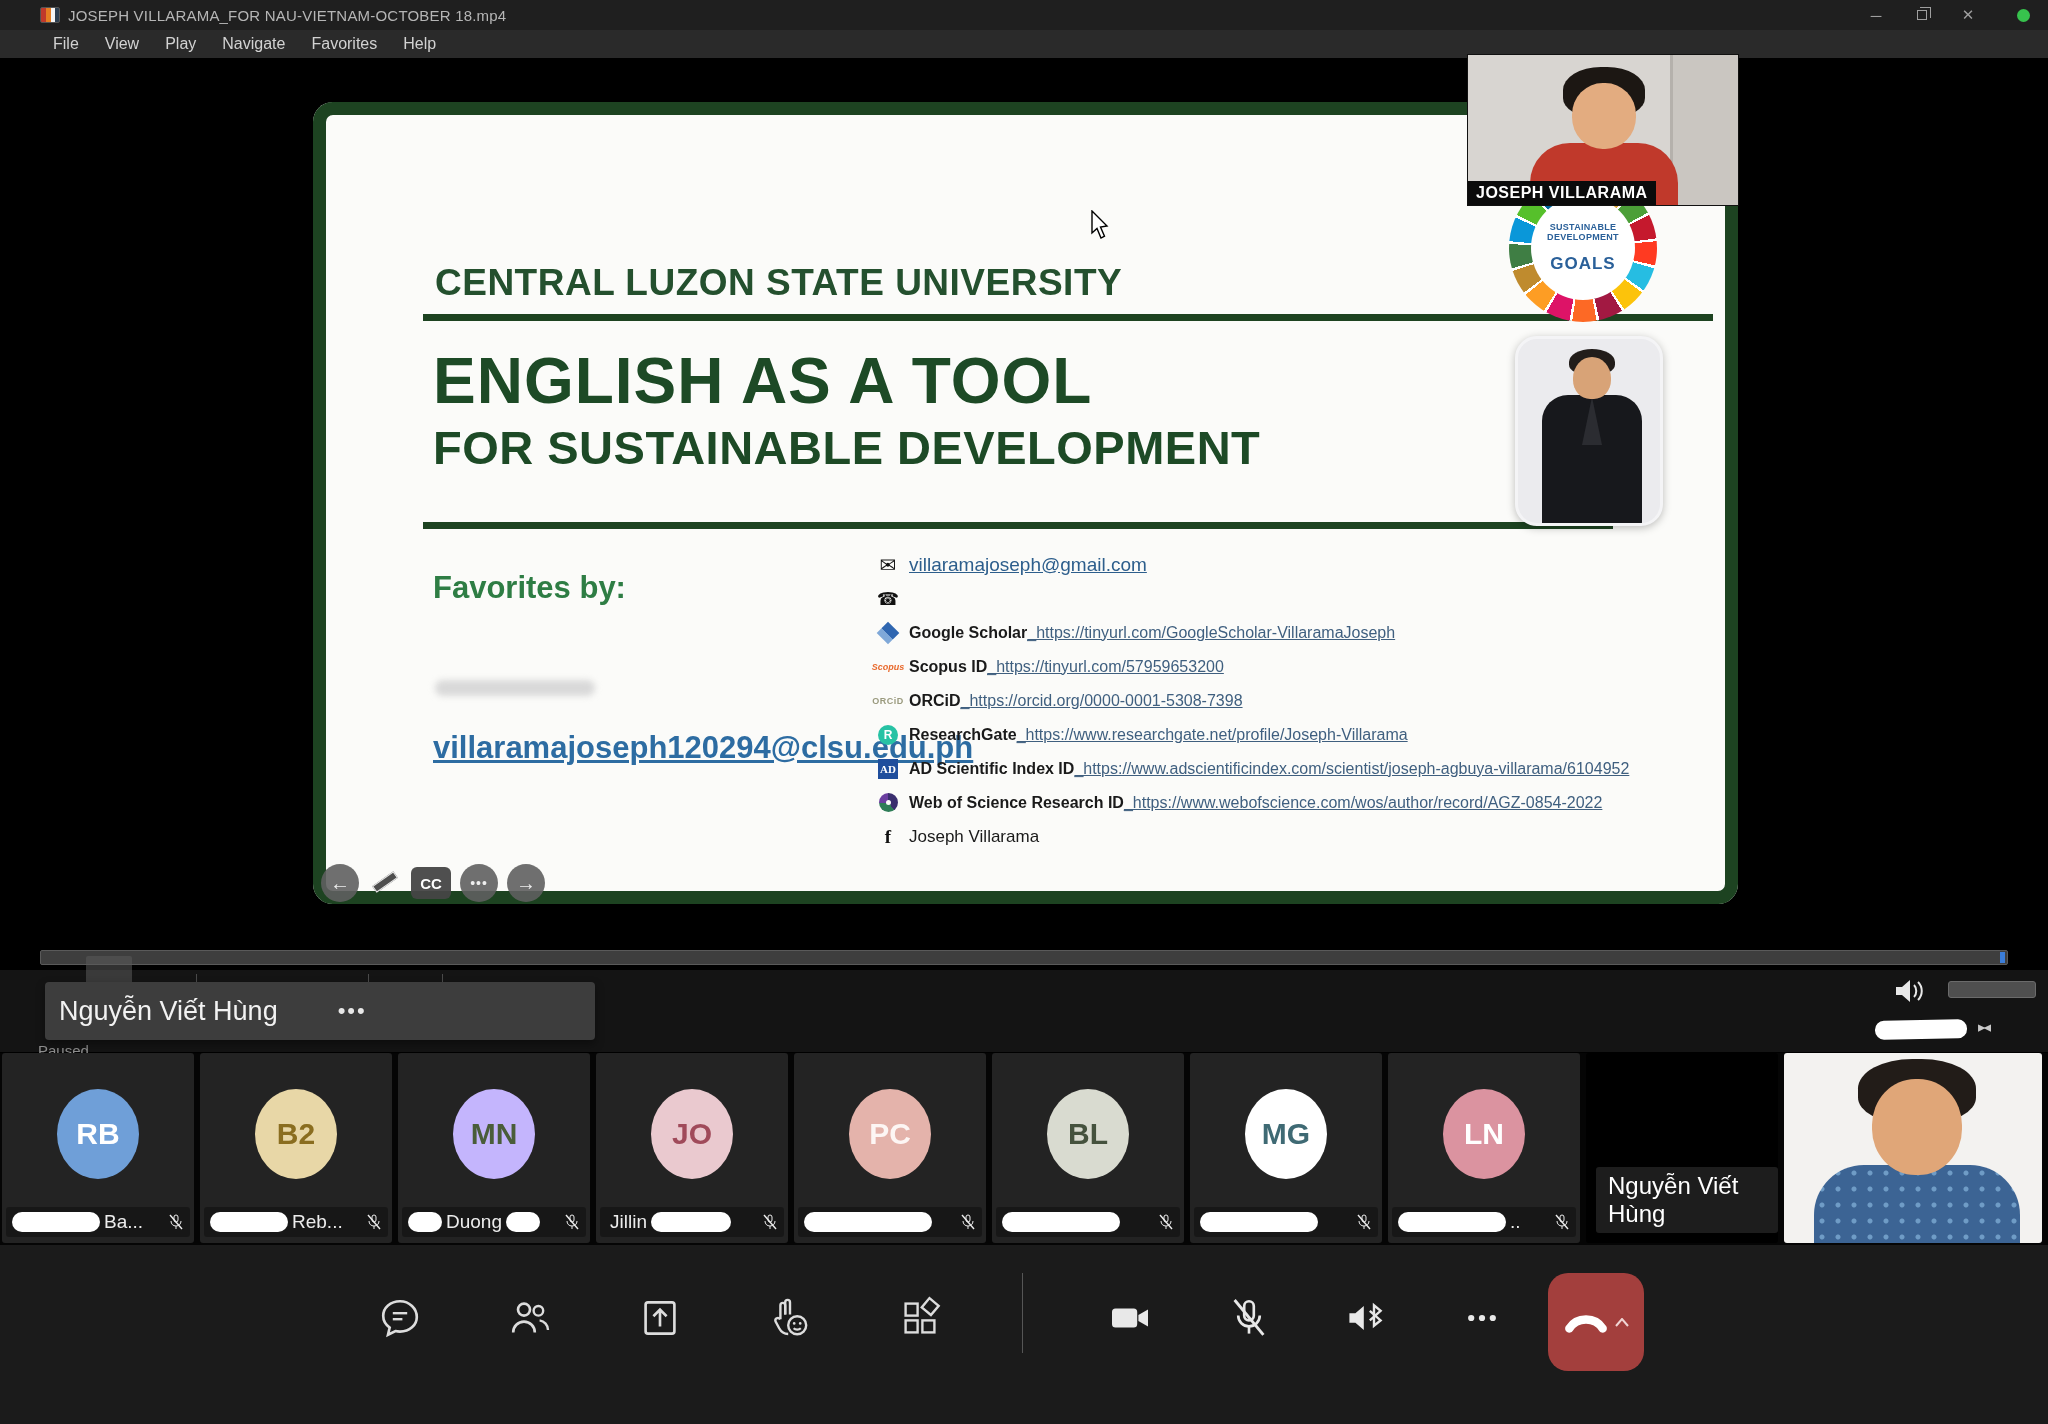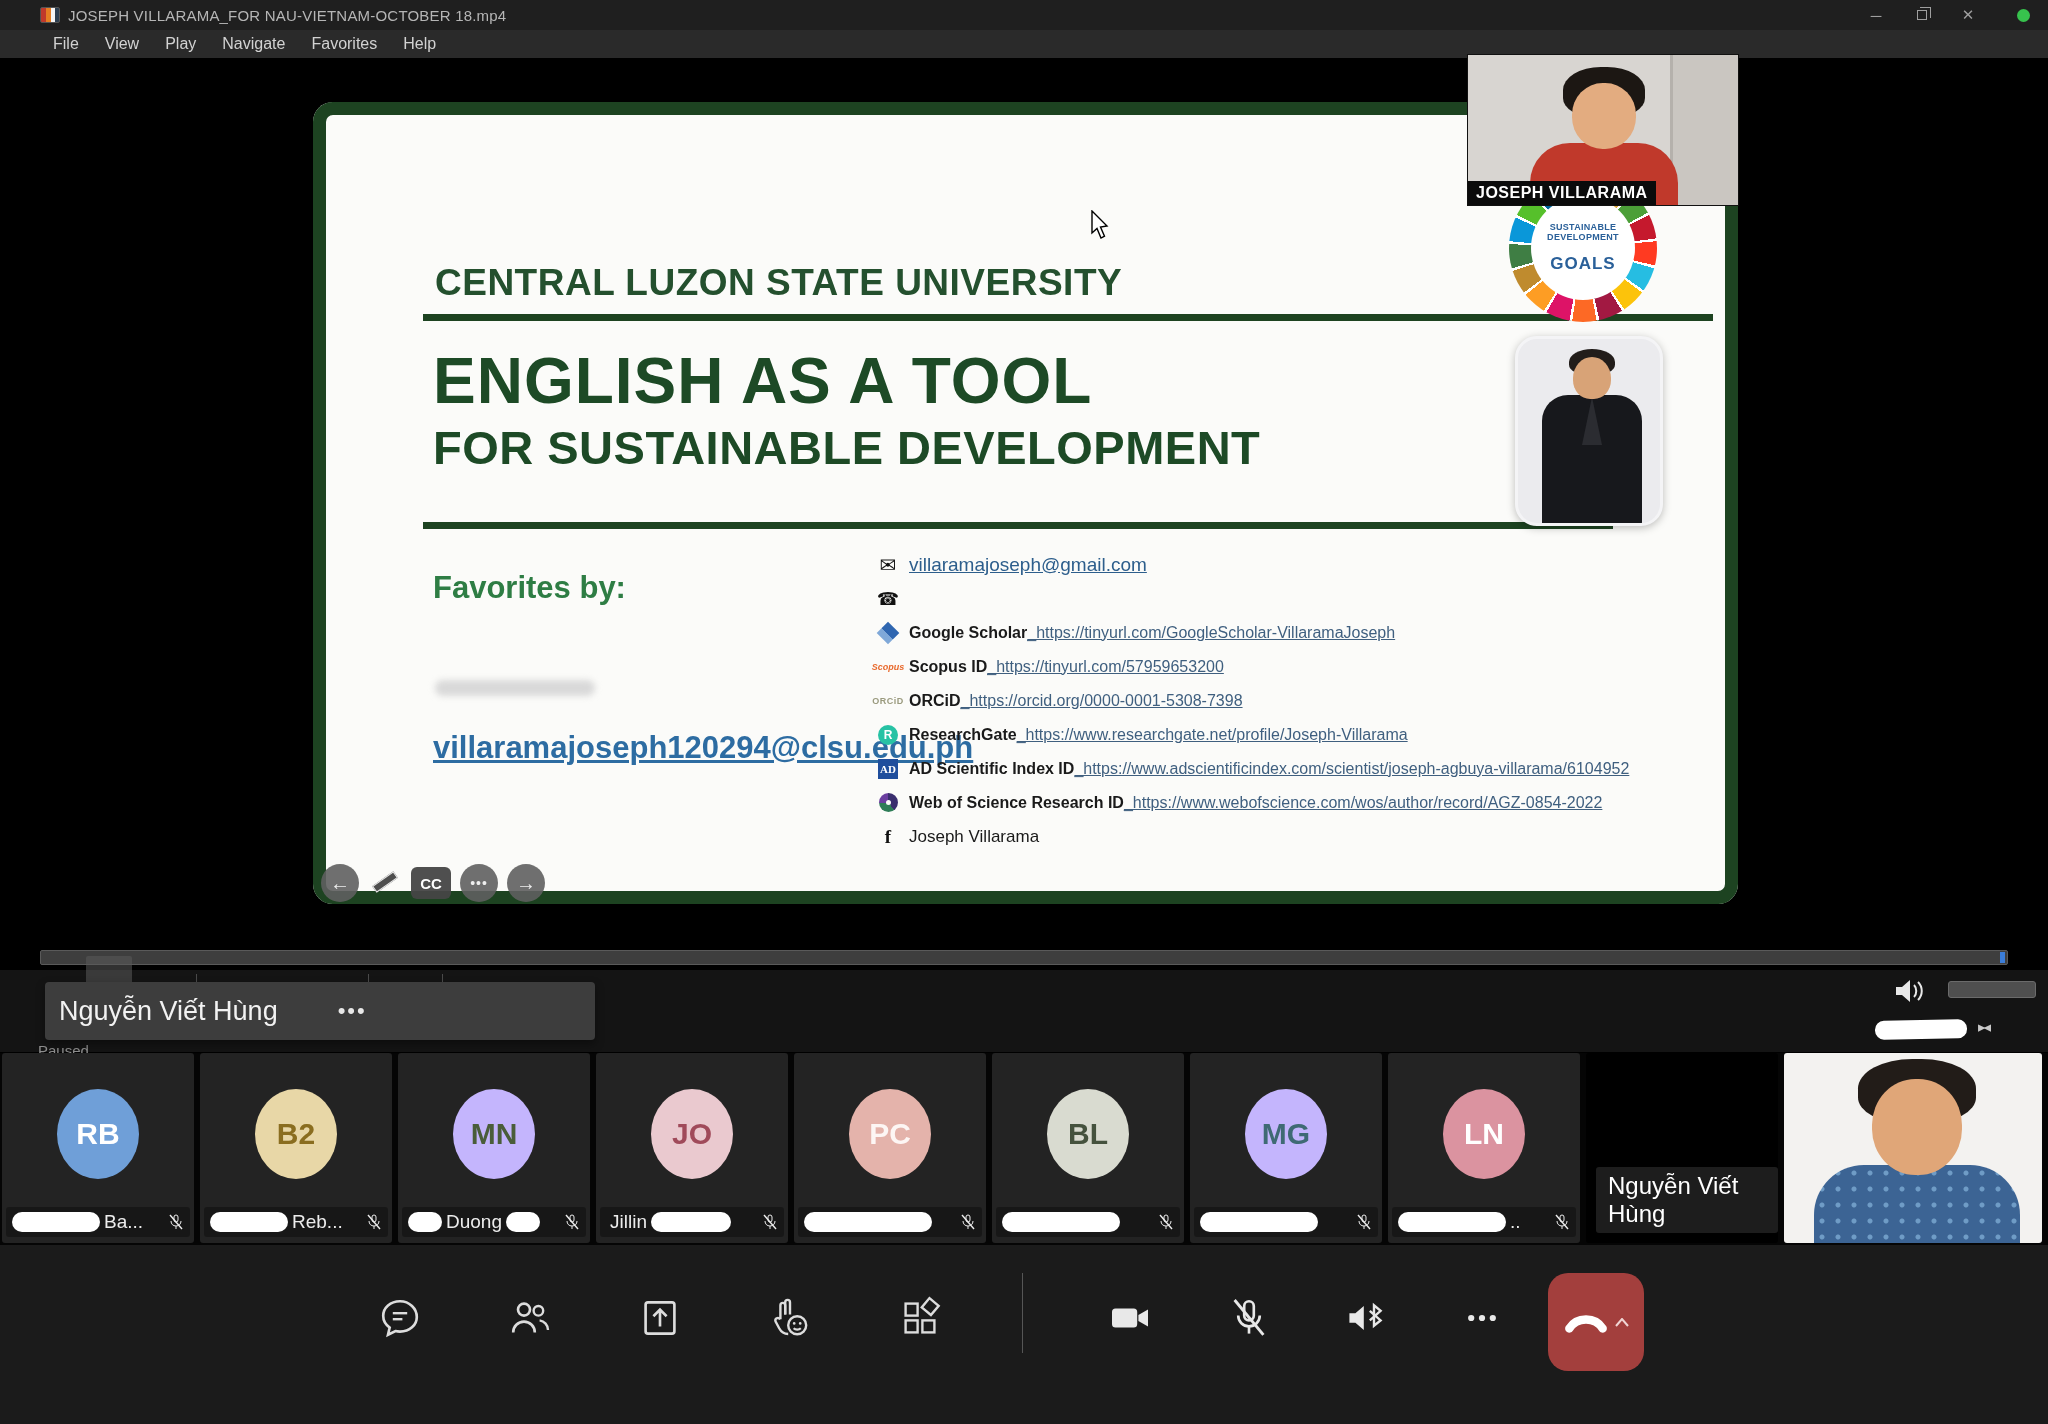--- a/index.html
+++ b/index.html
@@ -452,21 +452,21 @@
         <span class="mic-slot">
             <svg width="16" height="16">
               <rect x="6" y="1" width="4" height="7" rx="2" stroke="#eee" fill="none"></rect>
               <path d="M3 7c0 3 2 5 5 5s5-2 5-5M8 12v3" stroke="#eee" fill="none"></path>
               <line x1="2" y1="1" x2="14" y2="15" stroke="#eee" stroke-width="1.4"></line>
             </svg>
           </span>
         </div>
     </div>
     <div class="tile" style="left:1190px;width:192px;">
-      <div class="avatar" style="background:#c4b5fd;color:#3f6a74;">MG</div>
+      <div class="avatar" style="background:#ffffff;color:#3f6a74;">MG</div>
       <div class="name-bar">
           <span class="blob" style="width:118px;"></span>
         <span class="mic-slot">
             <svg width="16" height="16">
               <rect x="6" y="1" width="4" height="7" rx="2" stroke="#eee" fill="none"></rect>
               <path d="M3 7c0 3 2 5 5 5s5-2 5-5M8 12v3" stroke="#eee" fill="none"></path>
               <line x1="2" y1="1" x2="14" y2="15" stroke="#eee" stroke-width="1.4"></line>
             </svg>
           </span>
         </div>

